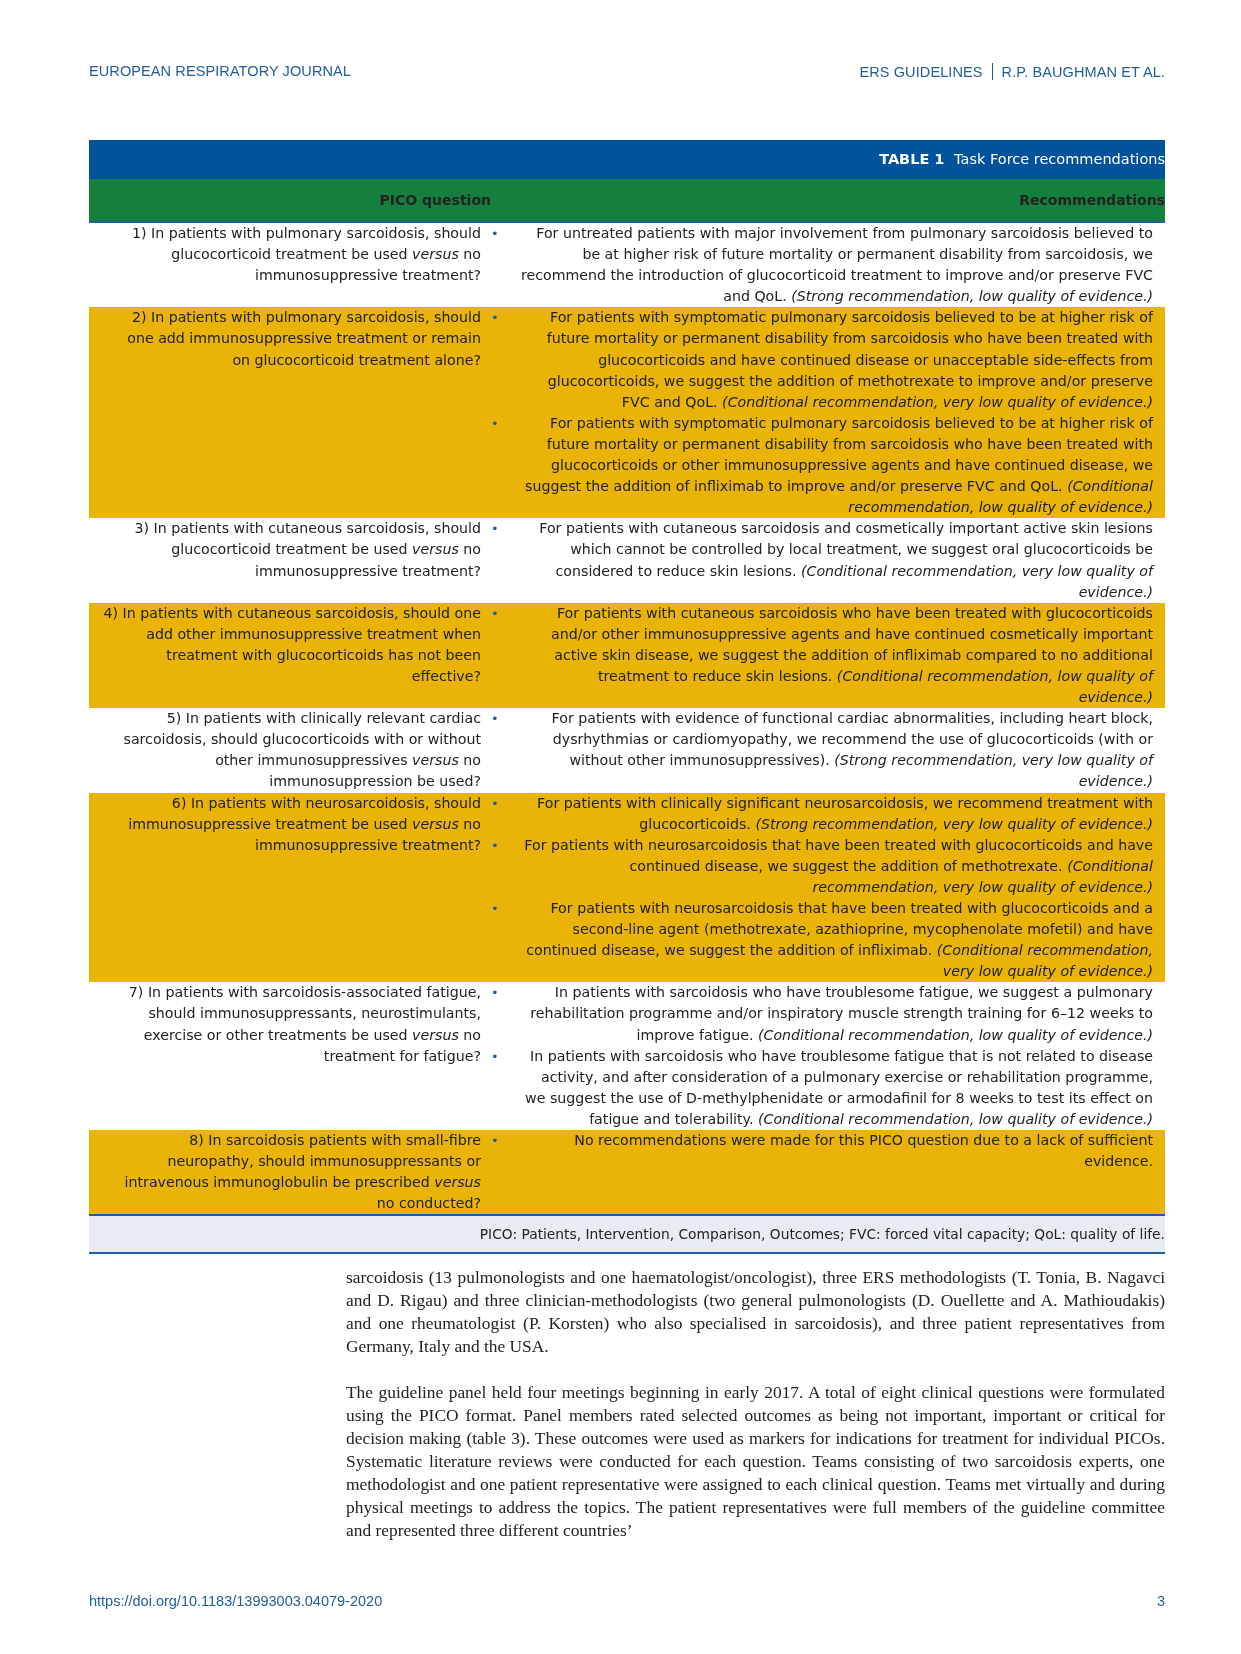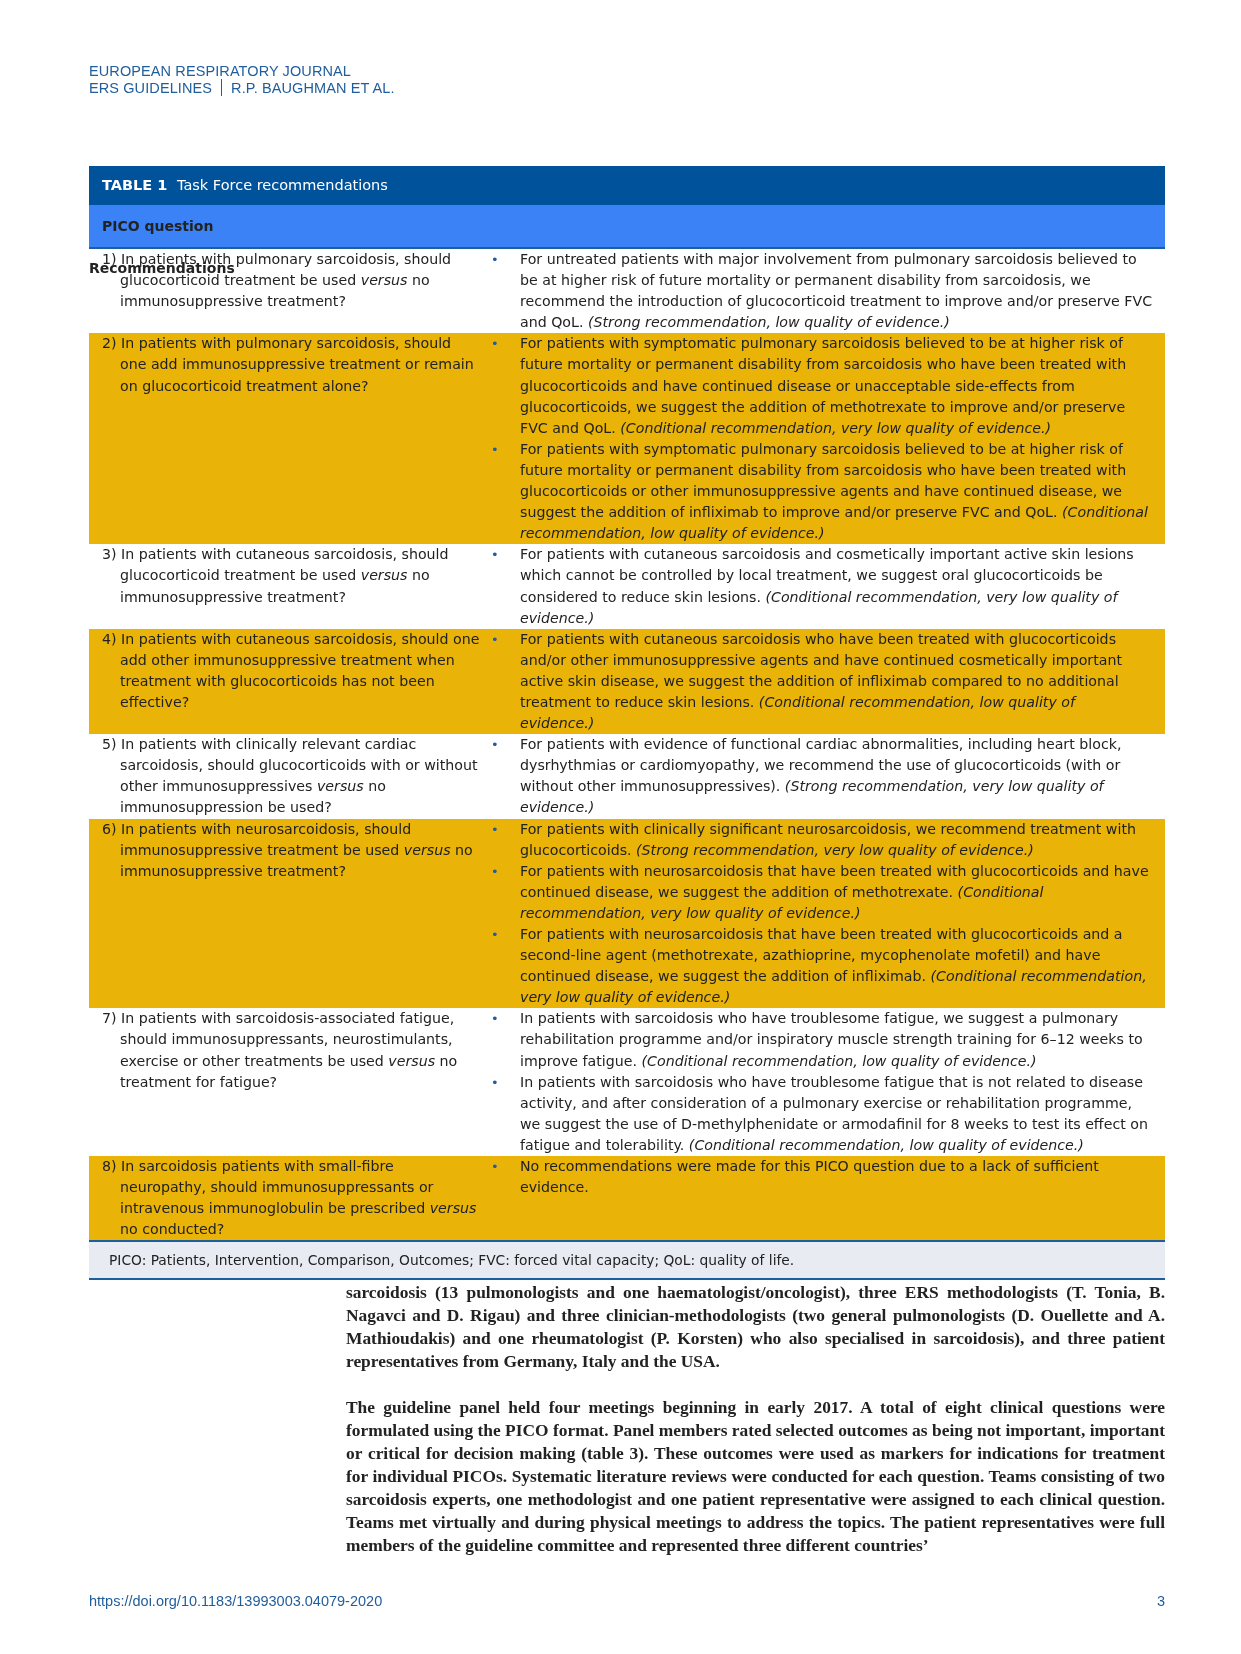--- a/index.html
+++ b/index.html
@@ -2,33 +2,32 @@
 <html><head>
   <meta charset="utf-8">
   <style>
     html, body { margin: 0; padding: 0; background: #ffffff; }
     body { width: 1241px; height: 1654px; position: relative; overflow: hidden; }
     .running-head {
       position: absolute; top: 63px; left: 89px; width: 1076px;
       display: flex; justify-content: space-between;
       font-family: "Liberation Sans", sans-serif; font-size: 14.5px; color: #1f5d9c;
       letter-spacing: 0.1px;
-      flex-direction: column;
     }
     .running-head .sep { display: inline-block; width: 1px; height: 17px; background: #1f5d9c; margin: 0 9px; vertical-align: -3px; }
-    .table-wrap { position: absolute; top: 166px; left: 89px; width: 1076px; }
+    .table-wrap { position: absolute; top: 140px; left: 89px; width: 1076px; text-align: right; }
     .table-title {
       background: #00529b; color: #ffffff; height: 39px; line-height: 39px;
       padding-left: 13px; font-family: "DejaVu Sans", sans-serif; font-size: 14.5px;
     }
     .table-title b { font-weight: bold; margin-right: 5px; }
     .col-head {
-      background: #3b82f6; height: 42px; line-height: 42px; display: flex;
+      background: #15803d; height: 42px; line-height: 42px; display: flex;
       border-bottom: 2.5px solid #1c5f9e;
-      font-family: "DejaVu Sans", sans-serif; font-size: 14px; font-weight: bold; color: #222; flex-direction: column;
+      font-family: "DejaVu Sans", sans-serif; font-size: 14px; font-weight: bold; color: #222;
     }
     .col-head .c1 { width: 389px; padding-left: 13px; }
     .col-head .c2 { flex: 1; }
     table.rec { width: 100%; border-collapse: collapse; font-family: "DejaVu Sans", sans-serif; font-size: 14.2px; color: #222; }
     table.rec td { vertical-align: top; padding: 0; line-height: 21.1px; }
     table.rec tr.shade td { background: #eab308; }
     table.rec tr:first-child td { padding-top: 0; }
     td.q { width: 389px; padding-left: 13px !important; }
     .qtext { display: block; padding-left: 18px; text-indent: -18px; padding-right: 10px; }
     ul.recs { list-style: none; margin: 0; padding: 0; }
@@ -38,21 +37,21 @@
     .table-foot {
       background: #e9ebf3; border-top: 2.5px solid #1c5f9e; border-bottom: 2.5px solid #1c5f9e;
       height: 36px; line-height: 36px; padding-left: 20px;
       font-family: "DejaVu Sans", sans-serif; font-size: 13.8px; color: #222;
     }
     .body-text {
       position: absolute; left: 346px; width: 819px; top: 1266px;
       font-family: "Liberation Serif", serif; font-size: 17.4px; line-height: 23px;
       color: #222; text-align: justify;
     }
-    .body-text p { margin: 15px 0 23px 0; font-weight: bold; }
+    .body-text p { margin: 0 0 23px 0; }
     .footer {
       position: absolute; top: 1593px; left: 89px; width: 1076px;
       display: flex; justify-content: space-between;
       font-family: "Liberation Sans", sans-serif; font-size: 14.5px; color: #1f5d9c; gap: 43px;
     }
   </style>
 </head>
 <body>
 
 <div class="running-head">

